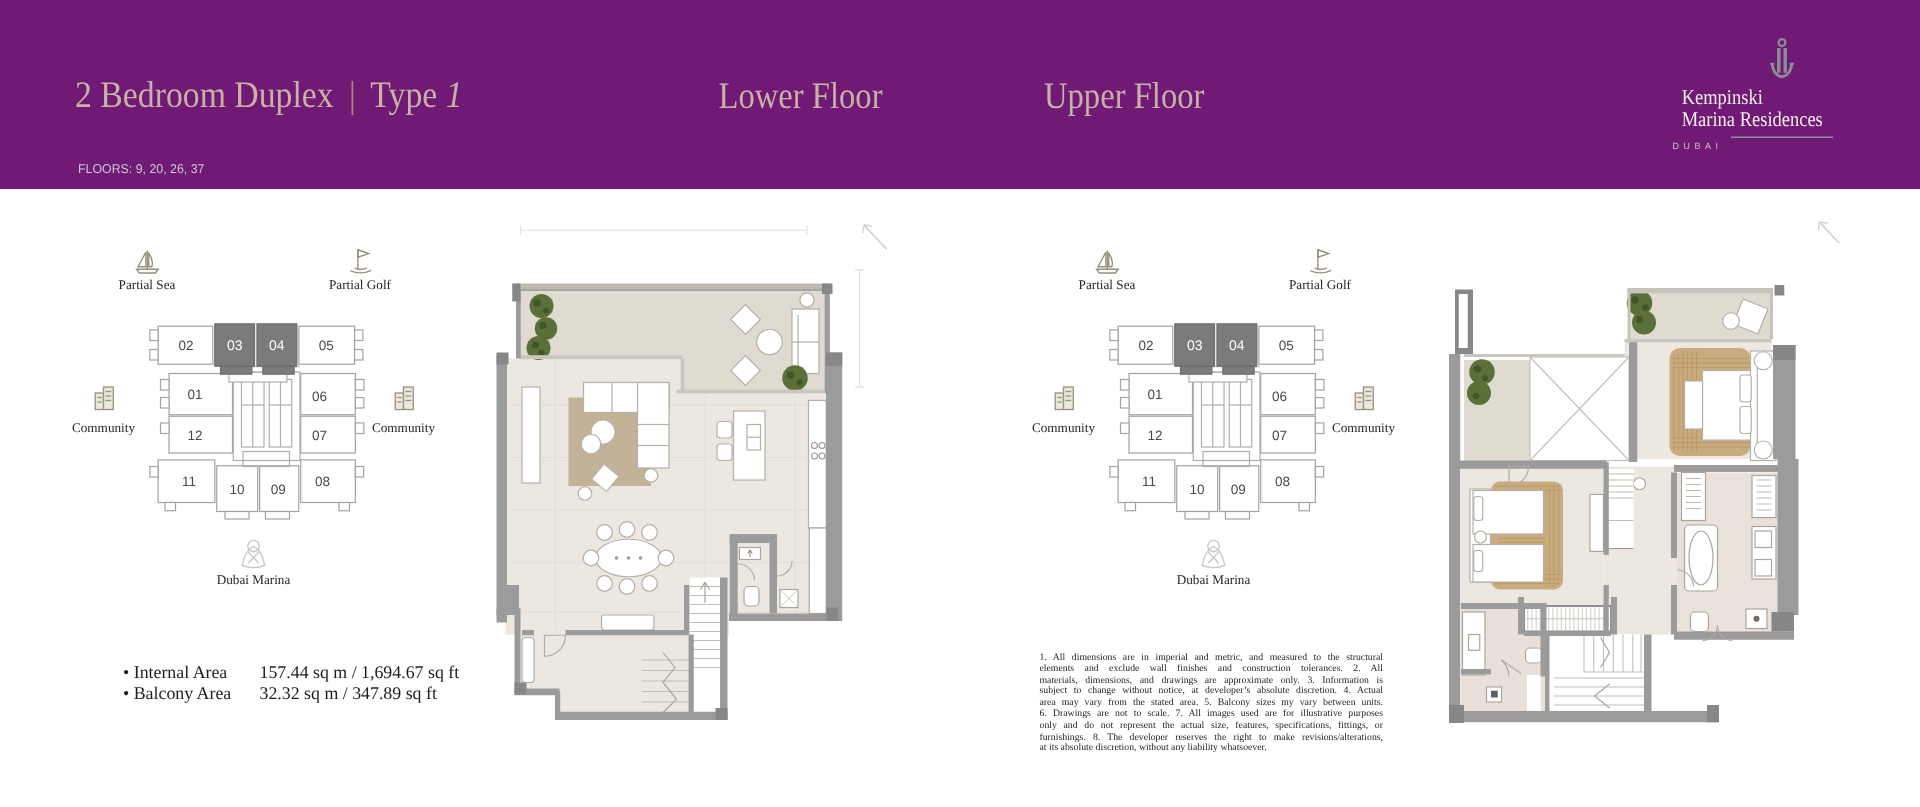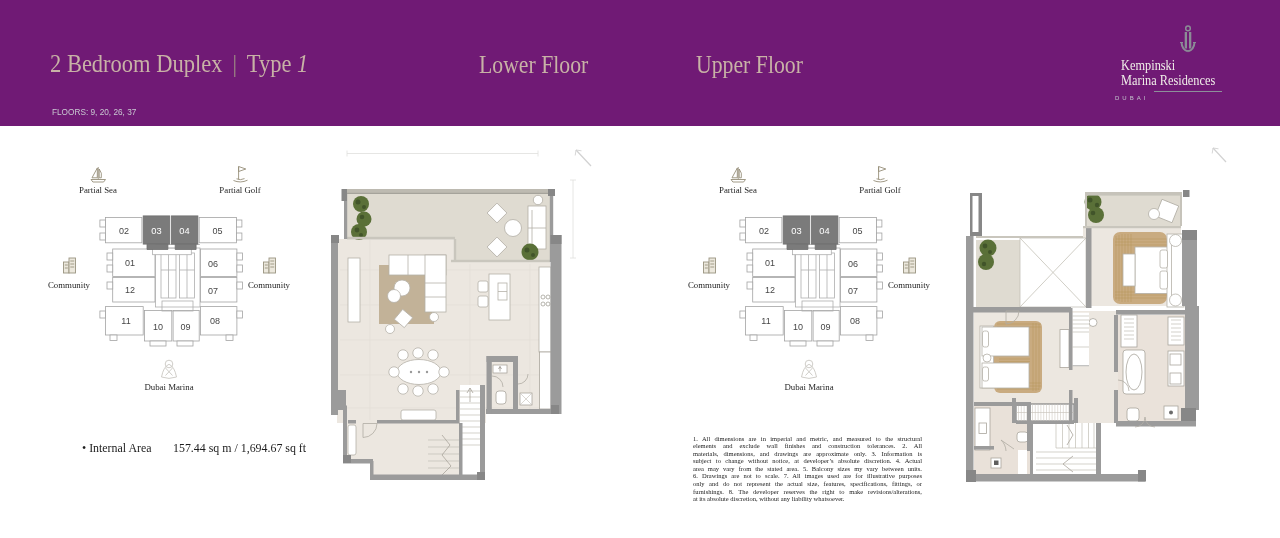--- a/index.html
+++ b/index.html
@@ -568,20 +568,21 @@
       <path d="M44 171 A13 13 0 0 1 31 184 L31 171 Z" transform="translate(20 0)"></path>
       <path d="M163 240 A11 11 0 0 1 174 251"></path>
       <path d="M46 300 L59 309 M46 300 A16 16 0 0 1 51 311"></path>
       <path d="M190 277 A10 10 0 0 1 180 287"></path>
       <path d="M190 277 A10 10 0 0 0 200 287"></path>
     </g>
   </svg>
 
   <div class="stats">
     <div><span class="lab">• Internal Area</span>157.44 sq m / 1,694.67 sq ft</div>
+    <div><span class="lab">• Balcony Area</span>32.32 sq m / 347.89 sq ft</div>
   </div>
   <div class="disc">
     <div>1. All dimensions are in imperial and metric, and measured to the structural</div>
     <div>elements and exclude wall finishes and construction tolerances. 2. All</div>
     <div>materials, dimensions, and drawings are approximate only. 3. Information is</div>
     <div>subject to change without notice, at developer’s absolute discretion. 4. Actual</div>
     <div>area may vary from the stated area. 5. Balcony sizes my vary between units.</div>
     <div>6. Drawings are not to scale. 7. All images used are for illustrative purposes</div>
     <div>only and do not represent the actual size, features, specifications, fittings, or</div>
     <div>furnishings. 8. The developer reserves the right to make revisions/alterations,</div>

